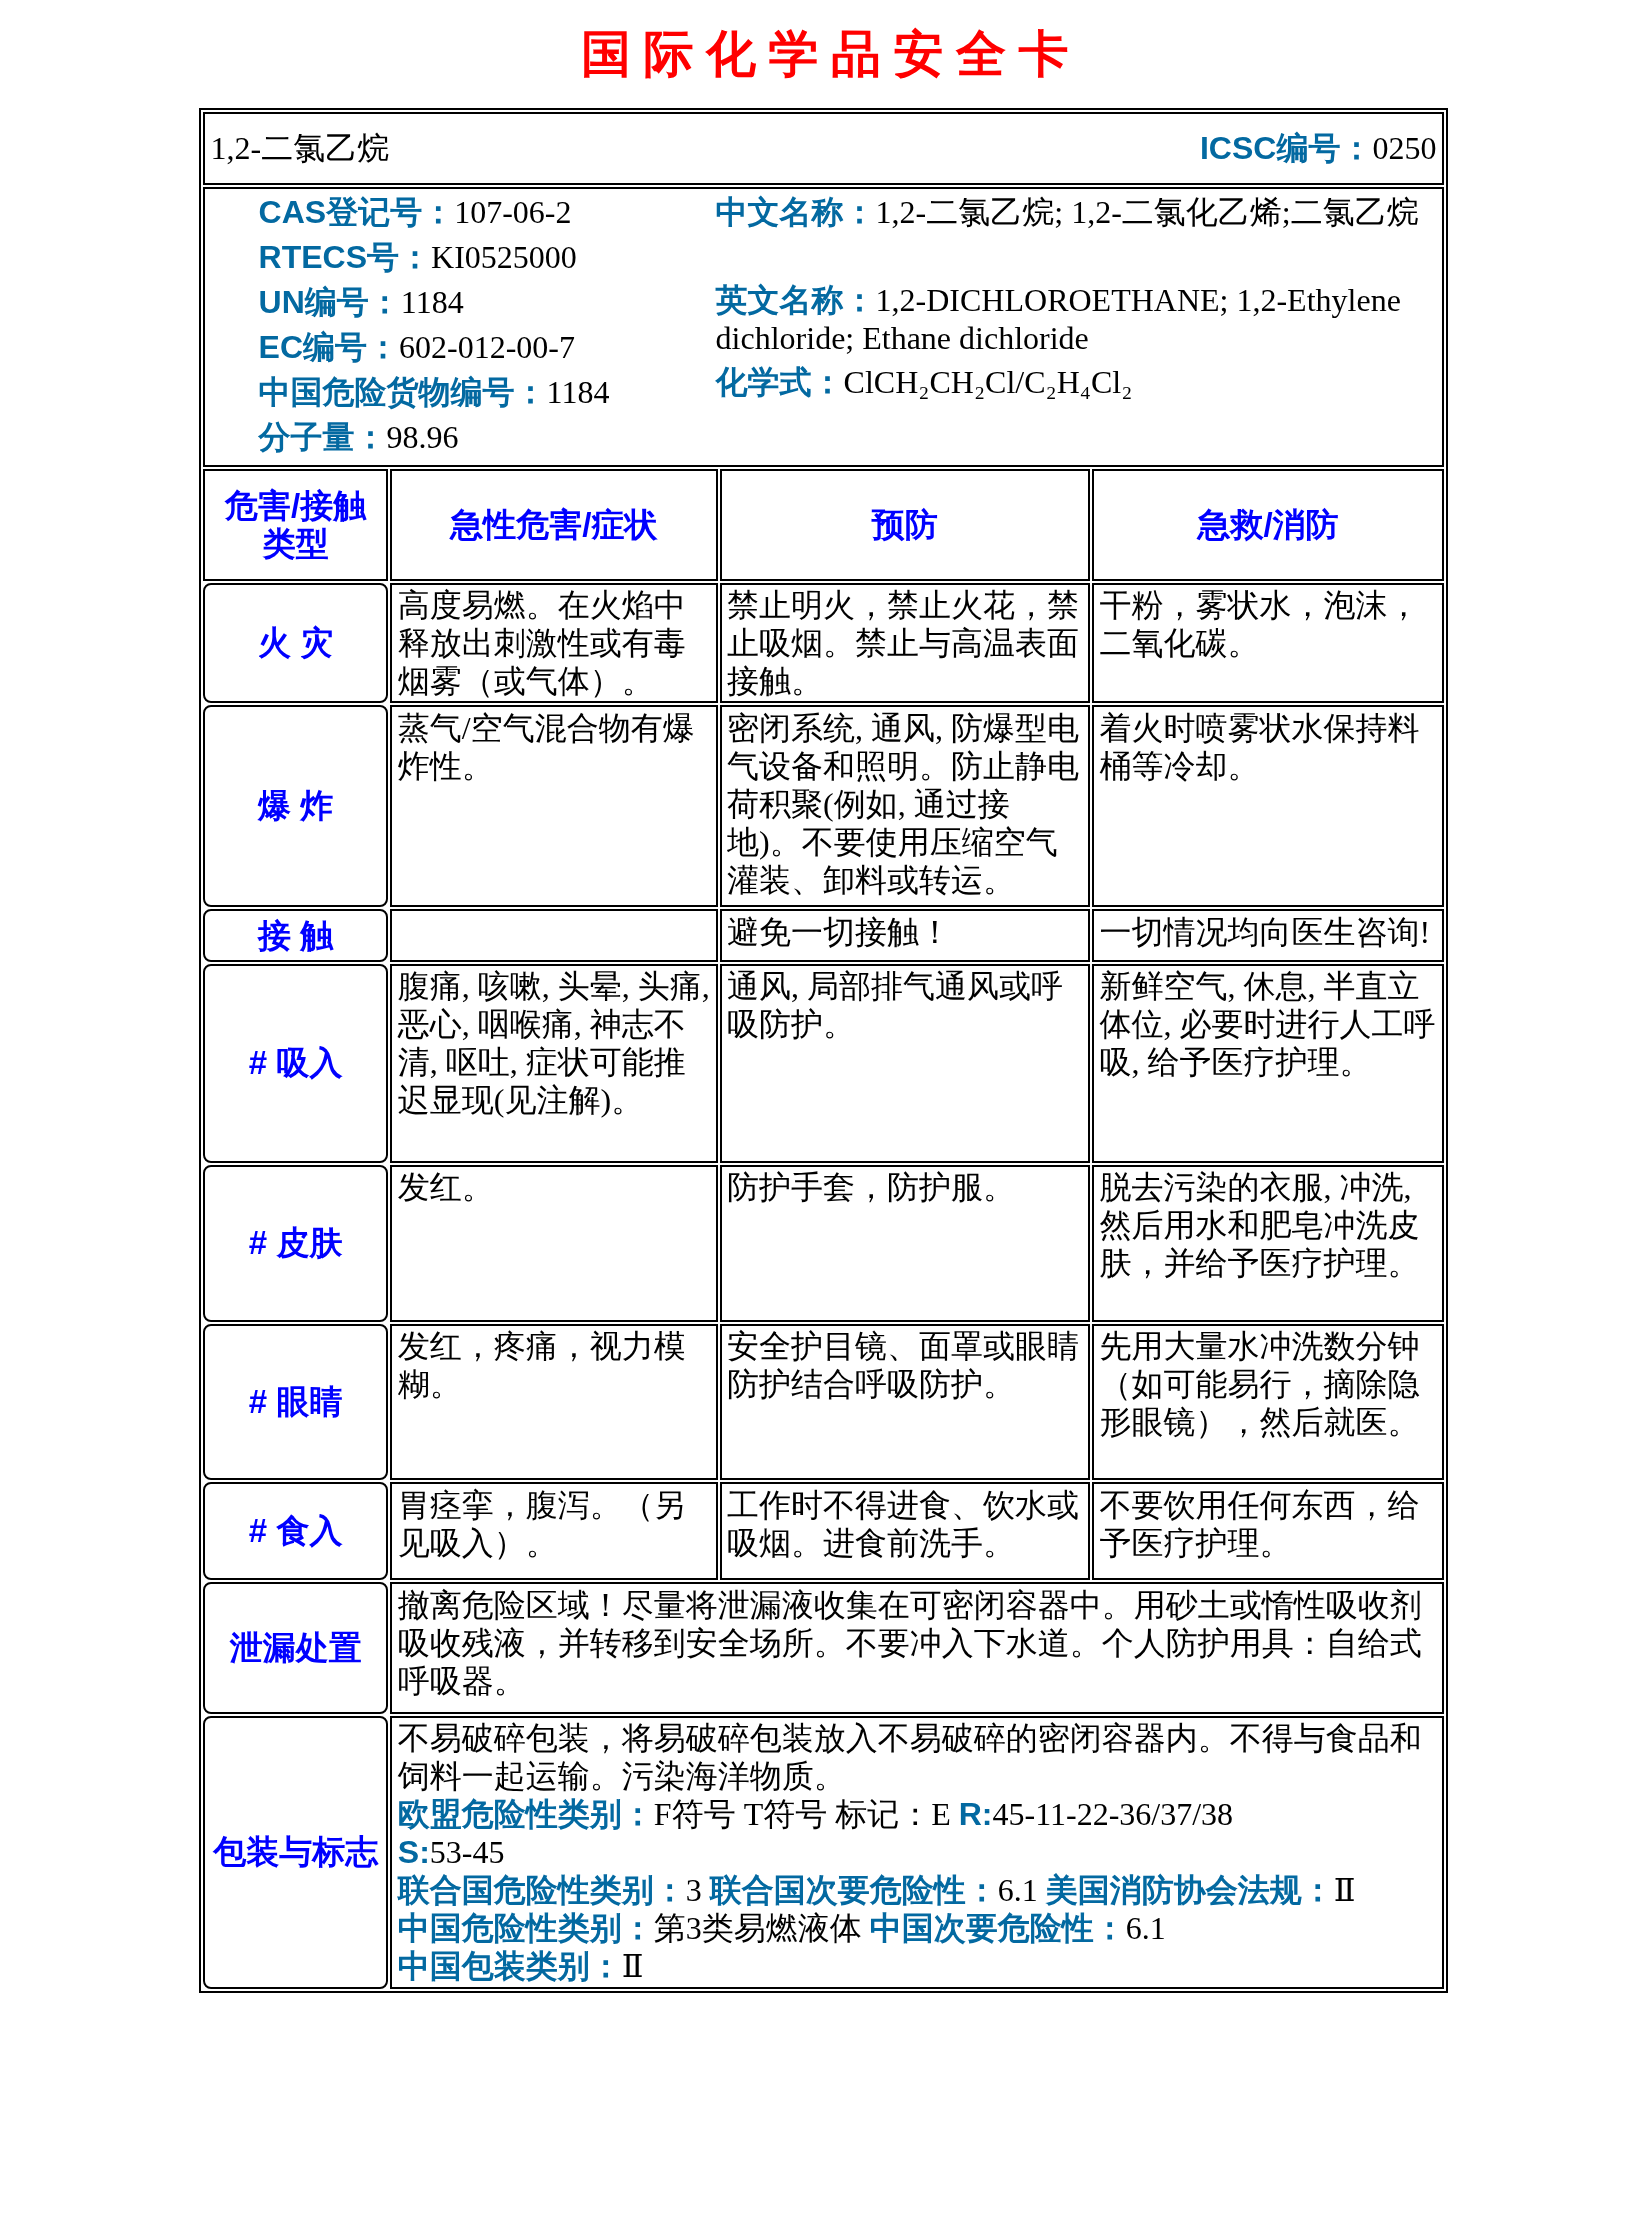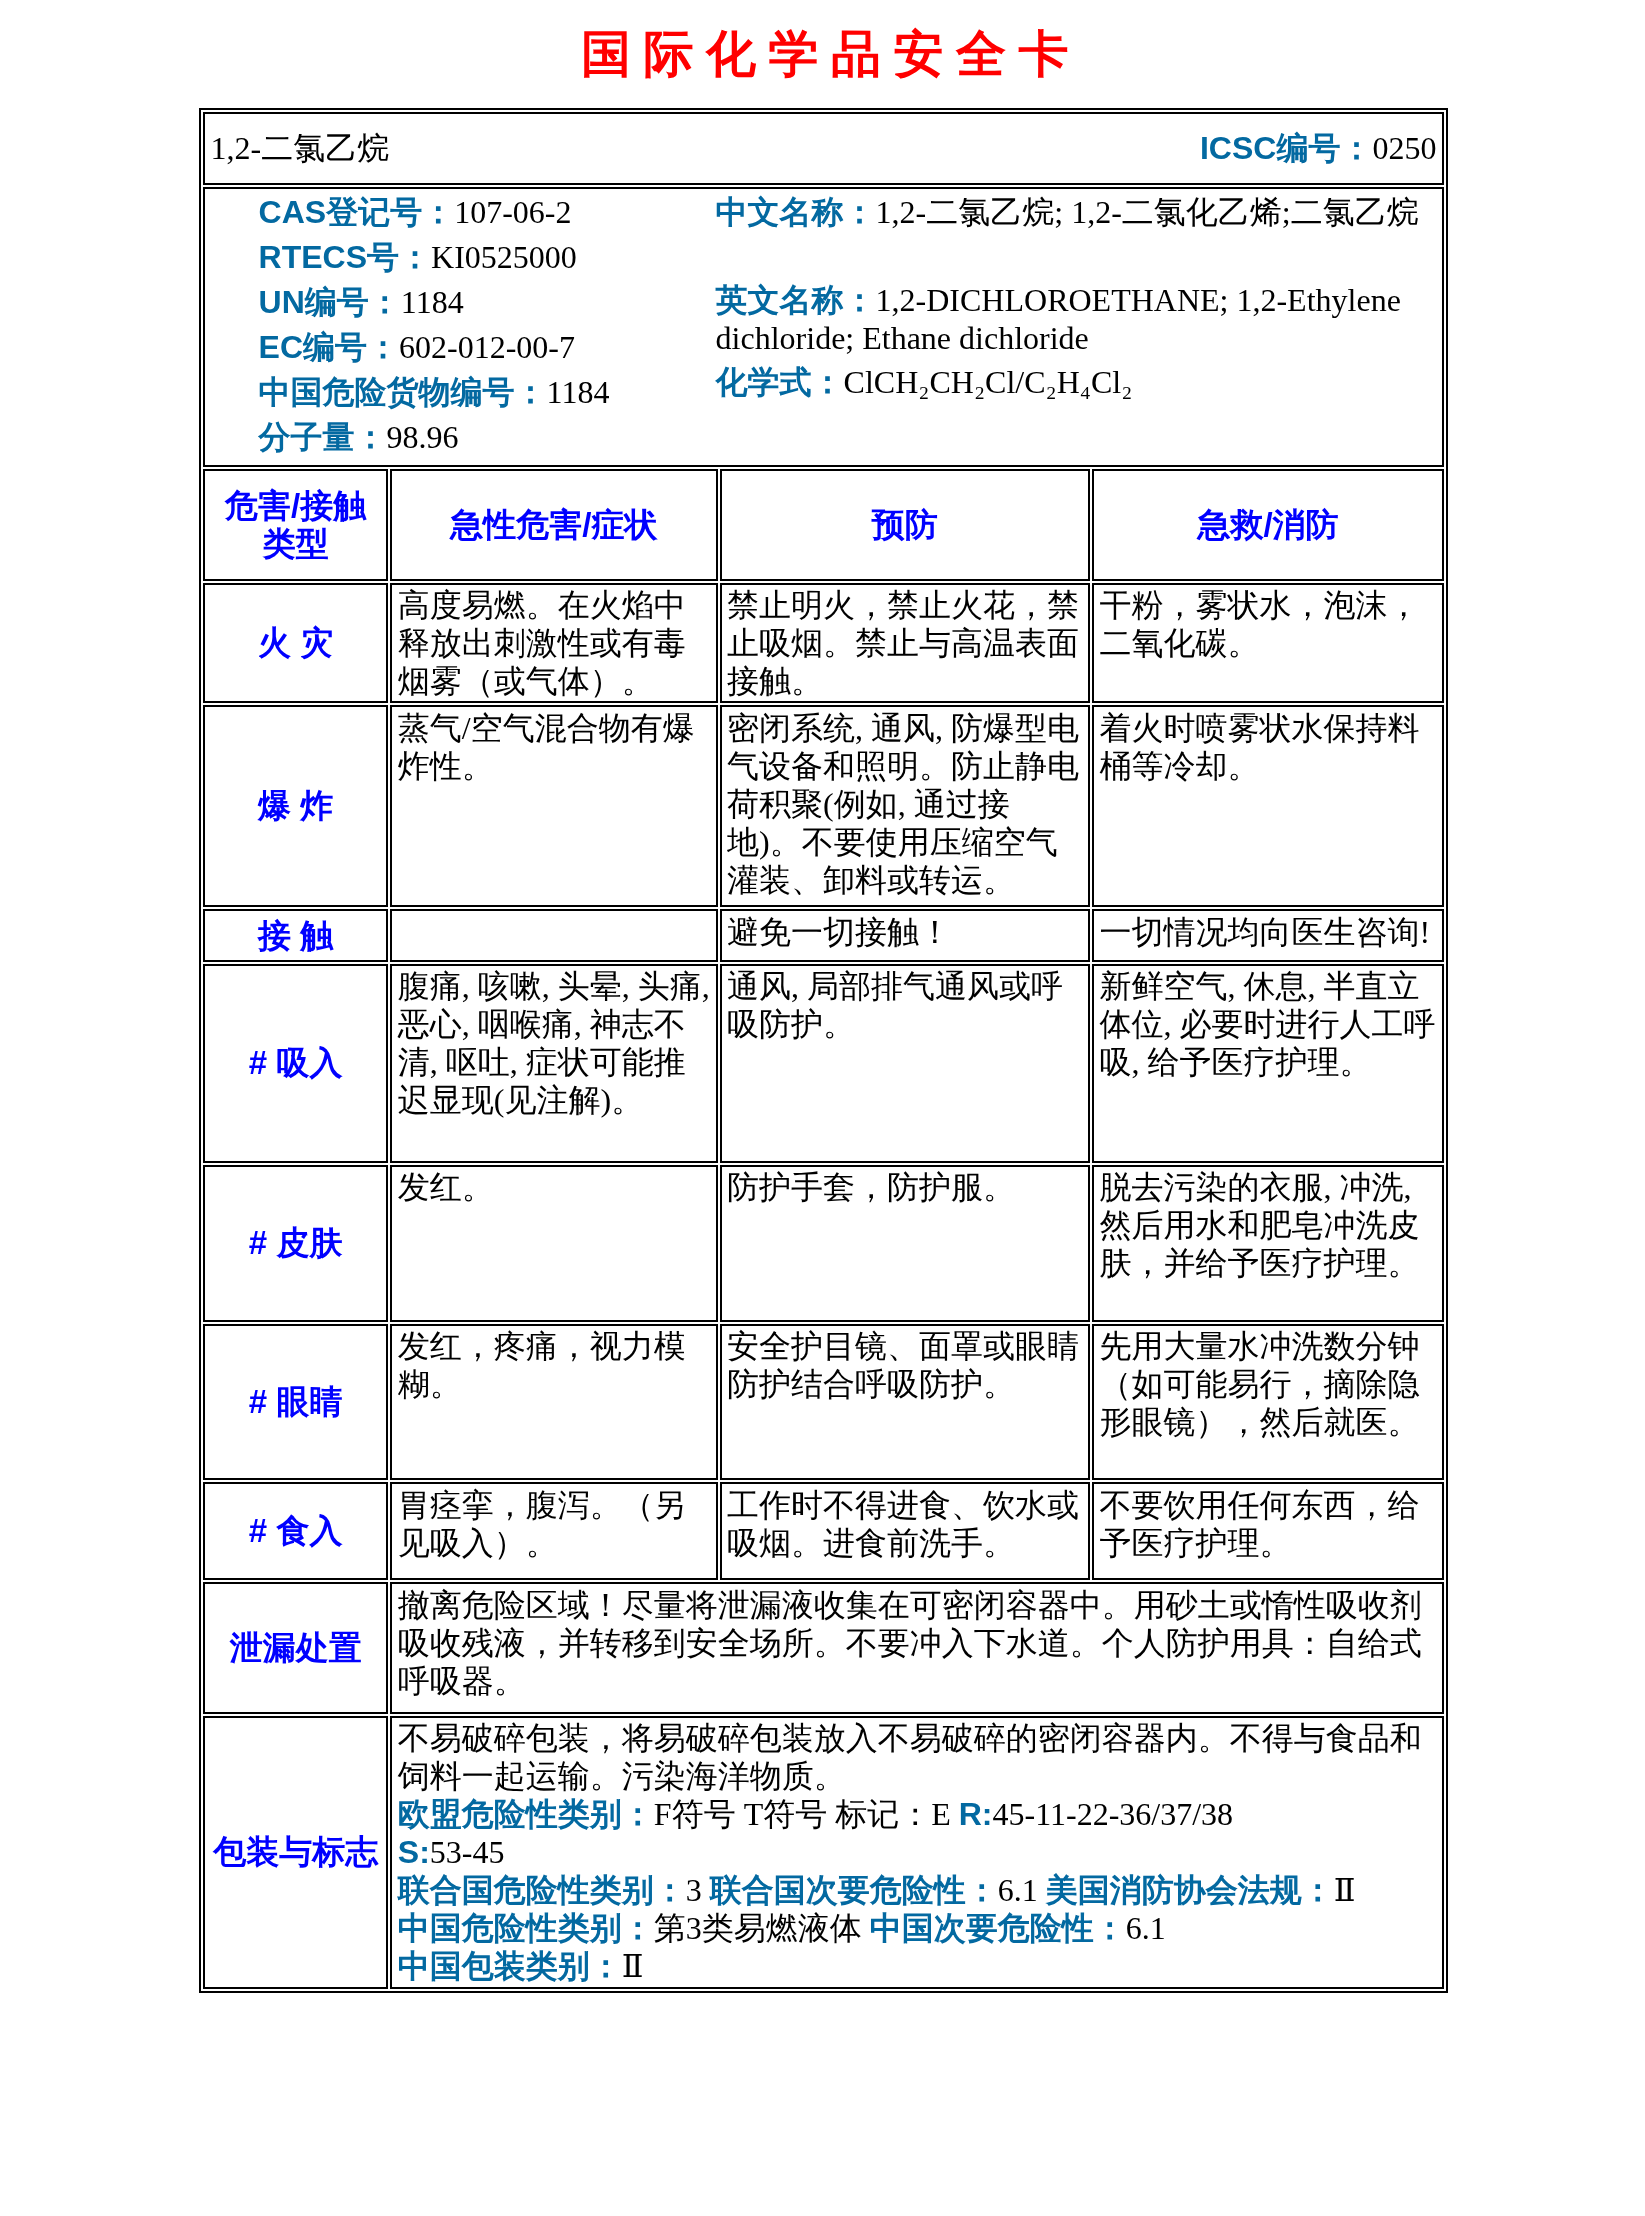--- a/index.html
+++ b/index.html
@@ -62,20 +62,21 @@
     white-space:pre-line;
   }
 
   
   td.rowlab{
     vertical-align:middle;text-align:center;
     color:#0000ff;
     font-family:"Liberation Sans","DejaVu Sans",sans-serif;
     font-weight:bold;font-size:33px;
     padding:1.4px 1.4px;
+    border-radius:8px;
   }
 
   .seg-line{margin:0;}
 </style>
 </head>
 <body>
 
 <div class="page-title">国际化学品安全卡</div>
 
 <table class="card">

